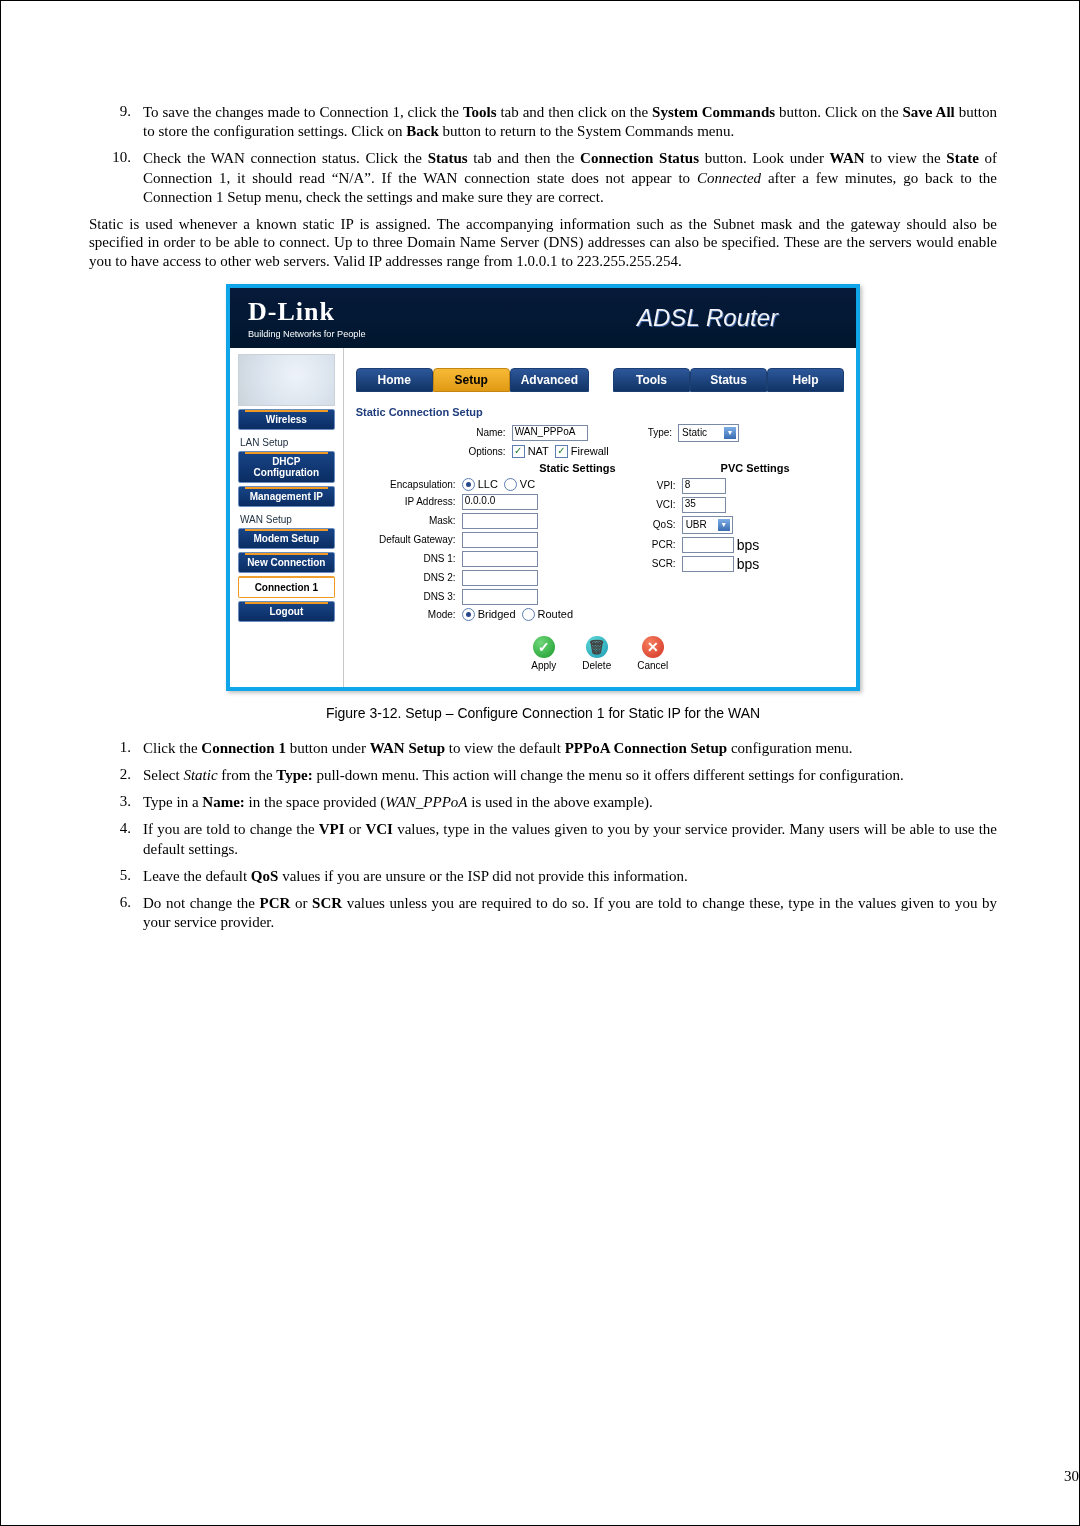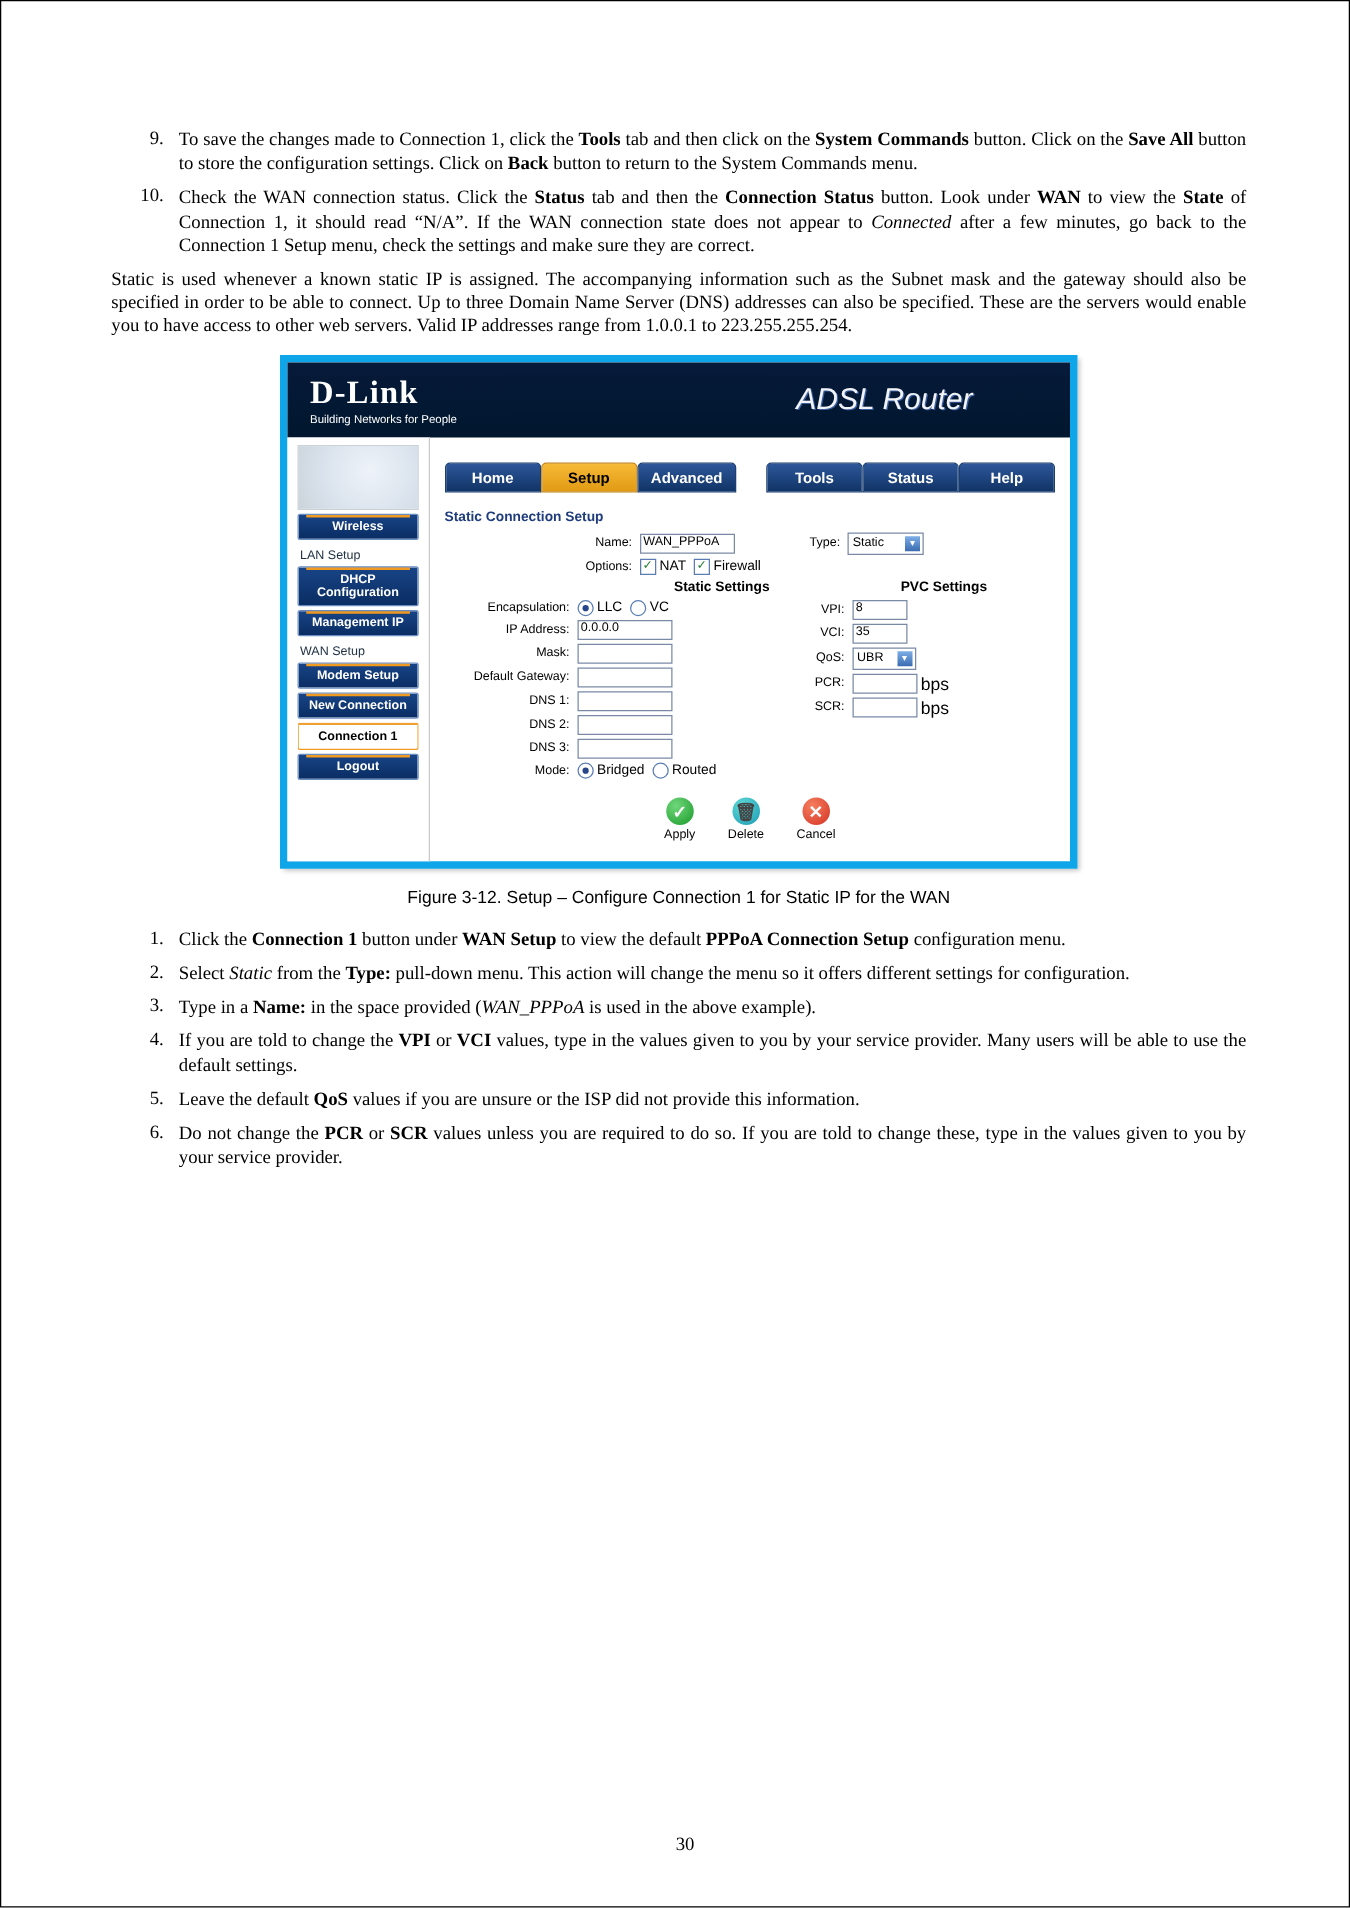--- a/index.html
+++ b/index.html
@@ -56,29 +56,29 @@
     text-align: center;
     font-family: Arial, Helvetica, sans-serif;
     font-weight: normal;
     font-size: 14px;
     margin: 14px 0 18px 0;
   }
   .pagenum {
     position: absolute;
     bottom: 40px;
     left: 16px; right: 0;
-    text-align: center;
+    text-align: right;
     font-size: 15px;
   }
 
   
   .router-screenshot {
     width: 626px;
     margin: 14px auto;
-    border: 6px solid #0ea5e9;
+    border: 4px solid #0ea5e9;
     box-shadow: 2px 2px 4px rgba(0,0,0,0.25);
     font-family: Arial, Helvetica, sans-serif;
     font-size: 11px;
     background: #fff;
   }
   .router-header {
     height: 60px;
     background: linear-gradient(#071a3a,#00172e);
     color: #fff;
     display: flex;

